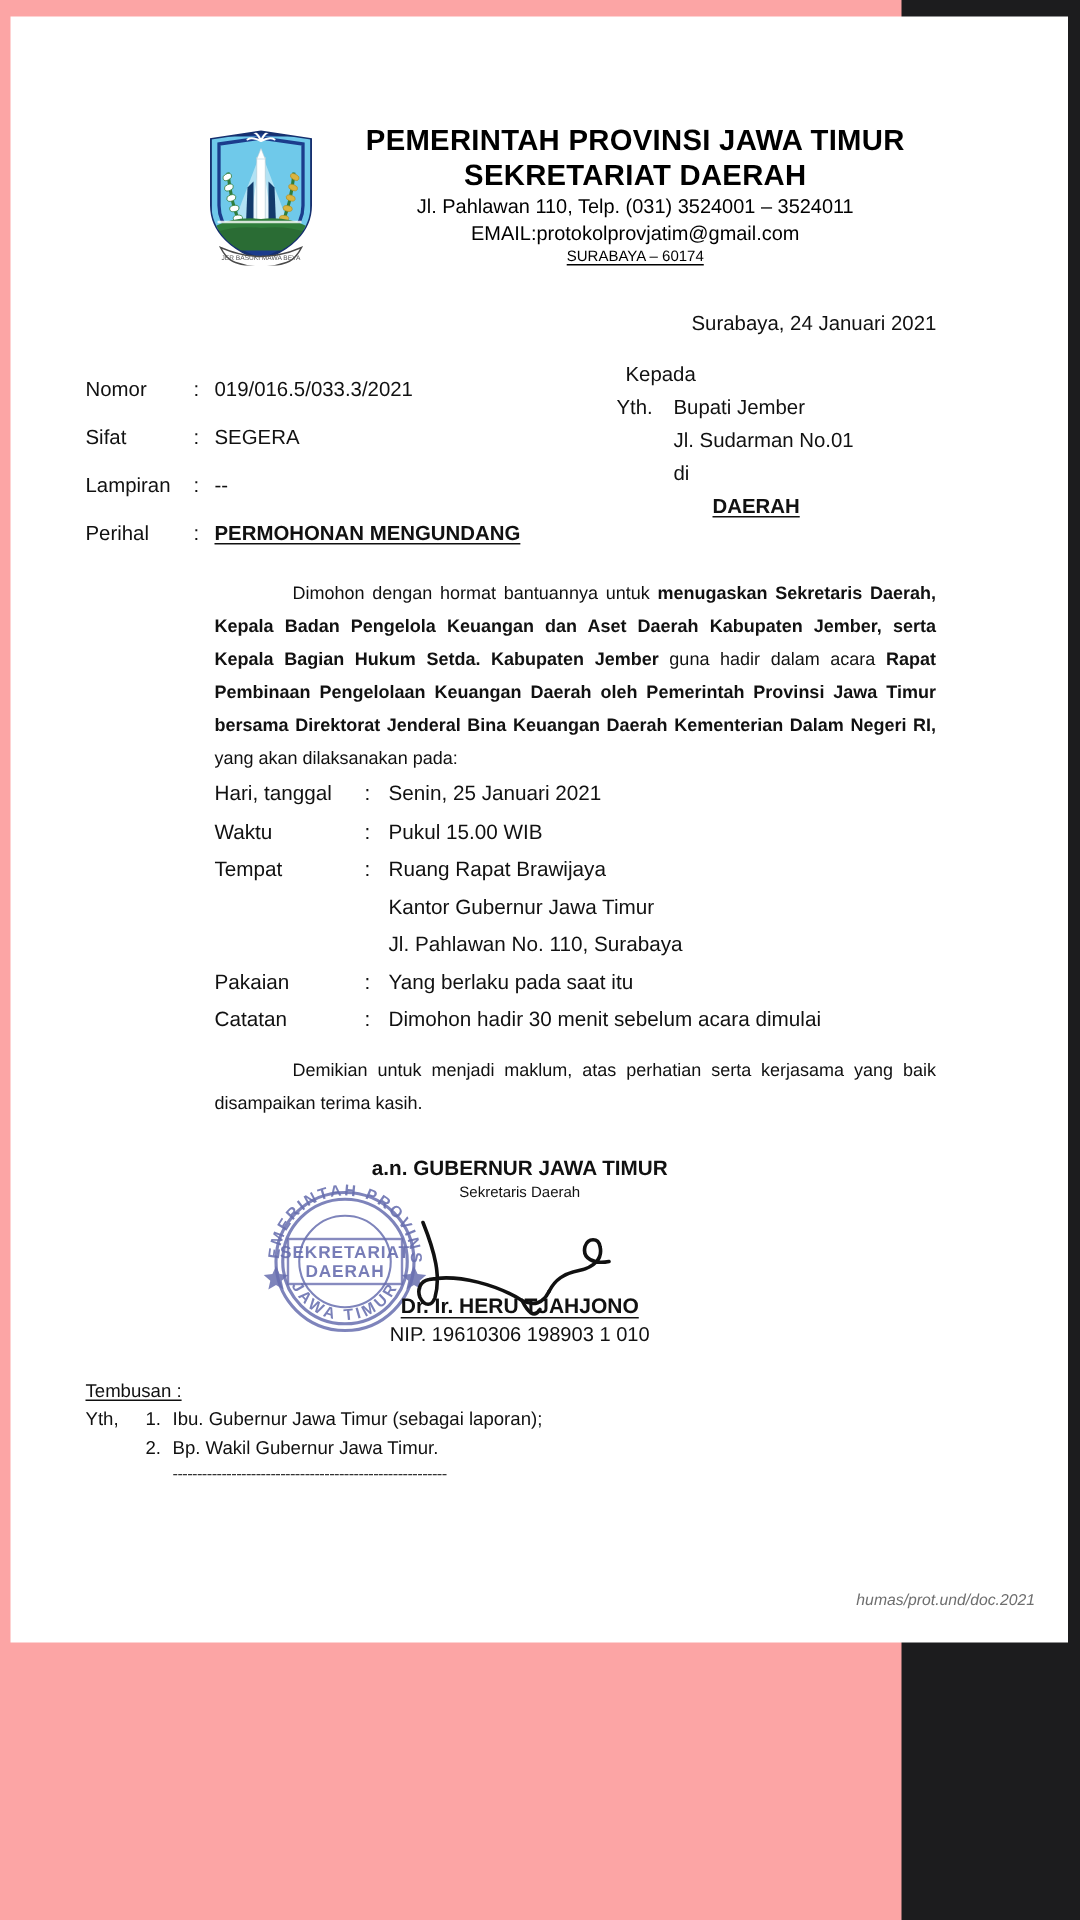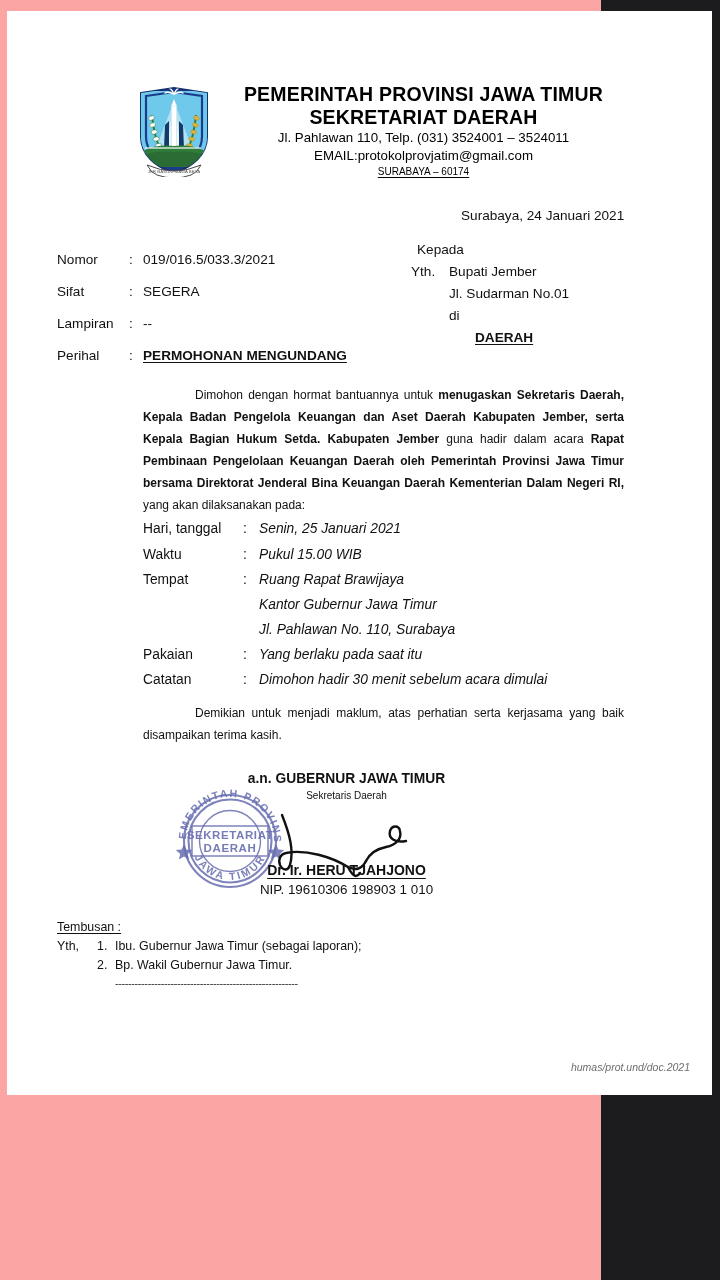--- a/index.html
+++ b/index.html
@@ -111,21 +111,21 @@
   p.para.indent { text-indent: 52px; }
   p.para b { font-weight: bold; }
   .gap-sm { height: 11px; }
   .gap-md { height: 18px; }
 
   
   .details { padding: 0 48px 0 86px; font-size: 13.8px; }
   .drow { display: flex; line-height: 1.82; }
   .drow .dk { width: 100px; flex: 0 0 100px; }
   .drow .dc { width: 16px; flex: 0 0 16px; }
-  .drow .dv { flex: 1 1 auto; font-style: italic; }
+  .drow .dv { flex: 1 1 auto; }
   .drow.cont .dk, .drow.cont .dc { visibility: hidden; }
 
   
   .signature {
     margin-top: 22px;
     padding-right: 36px;
     text-align: center;
     position: relative;
   }
   .sig-inner {

